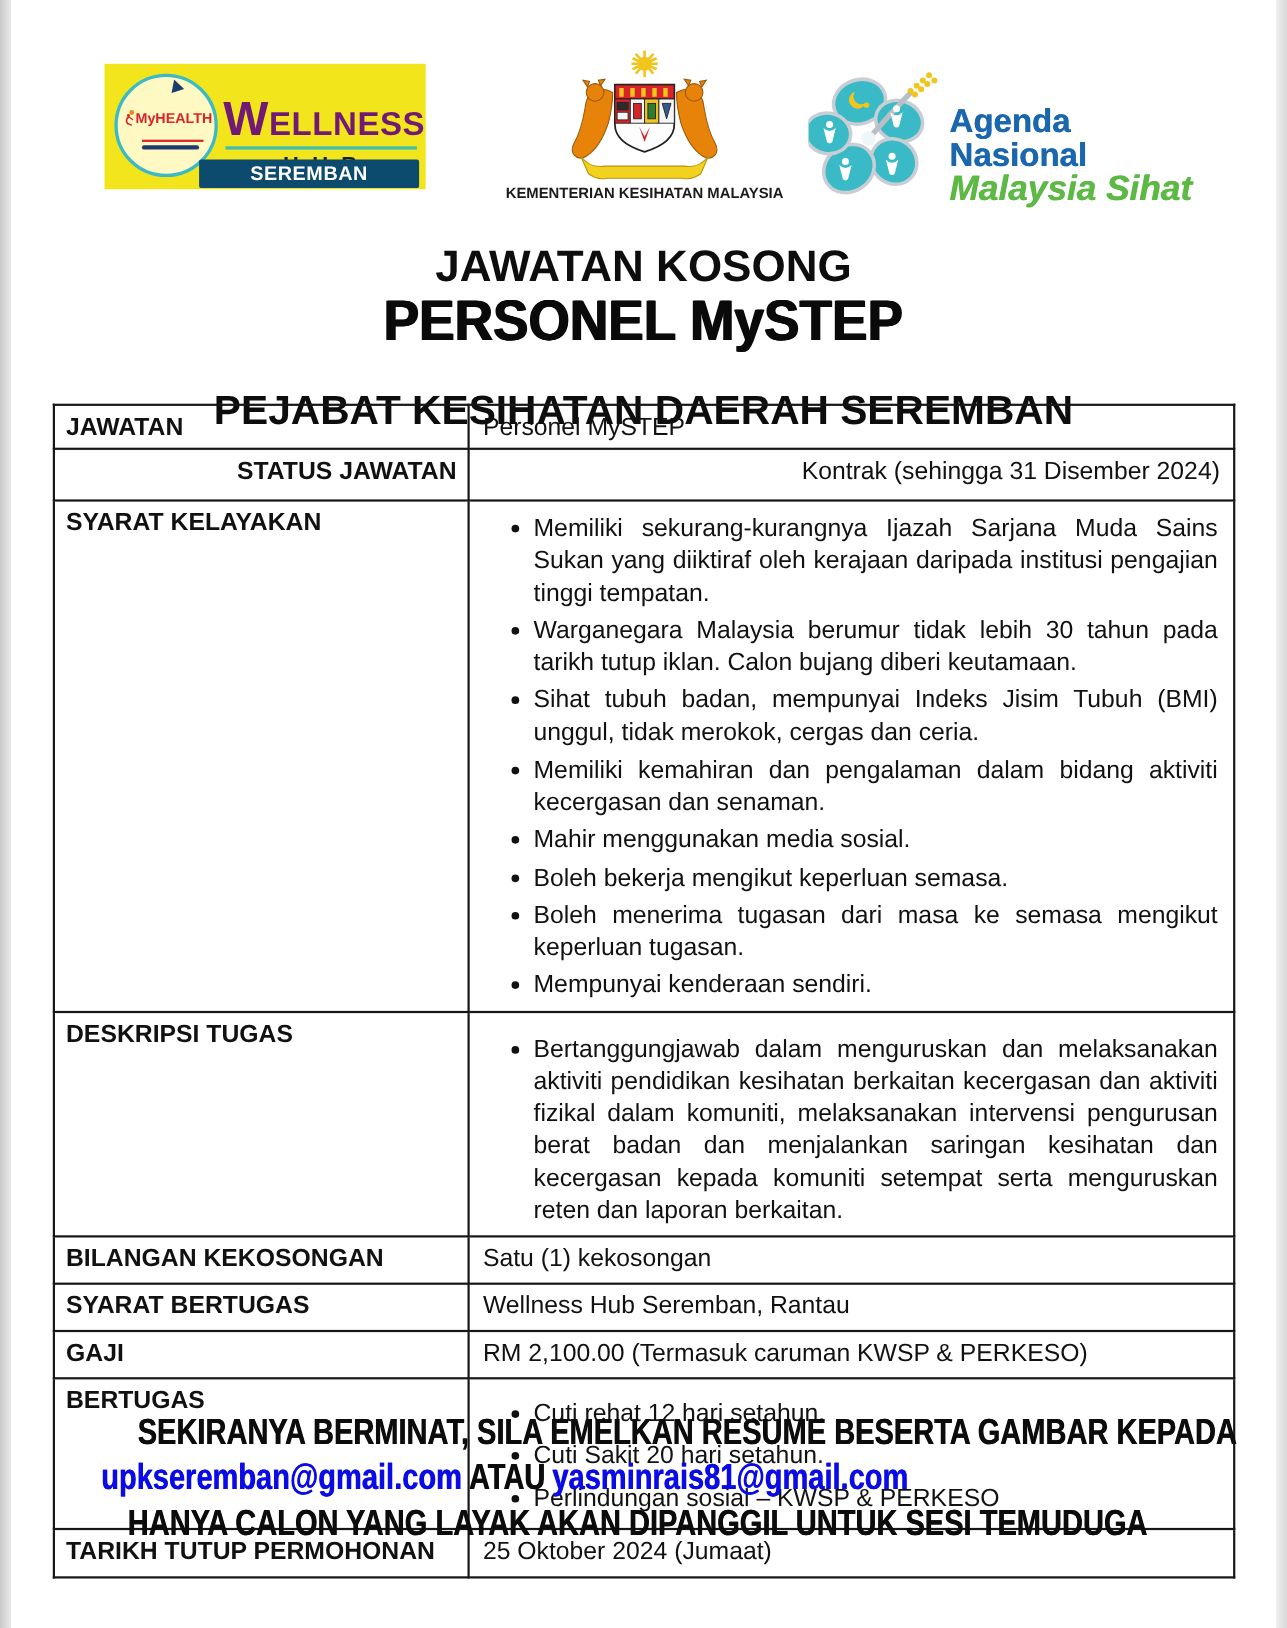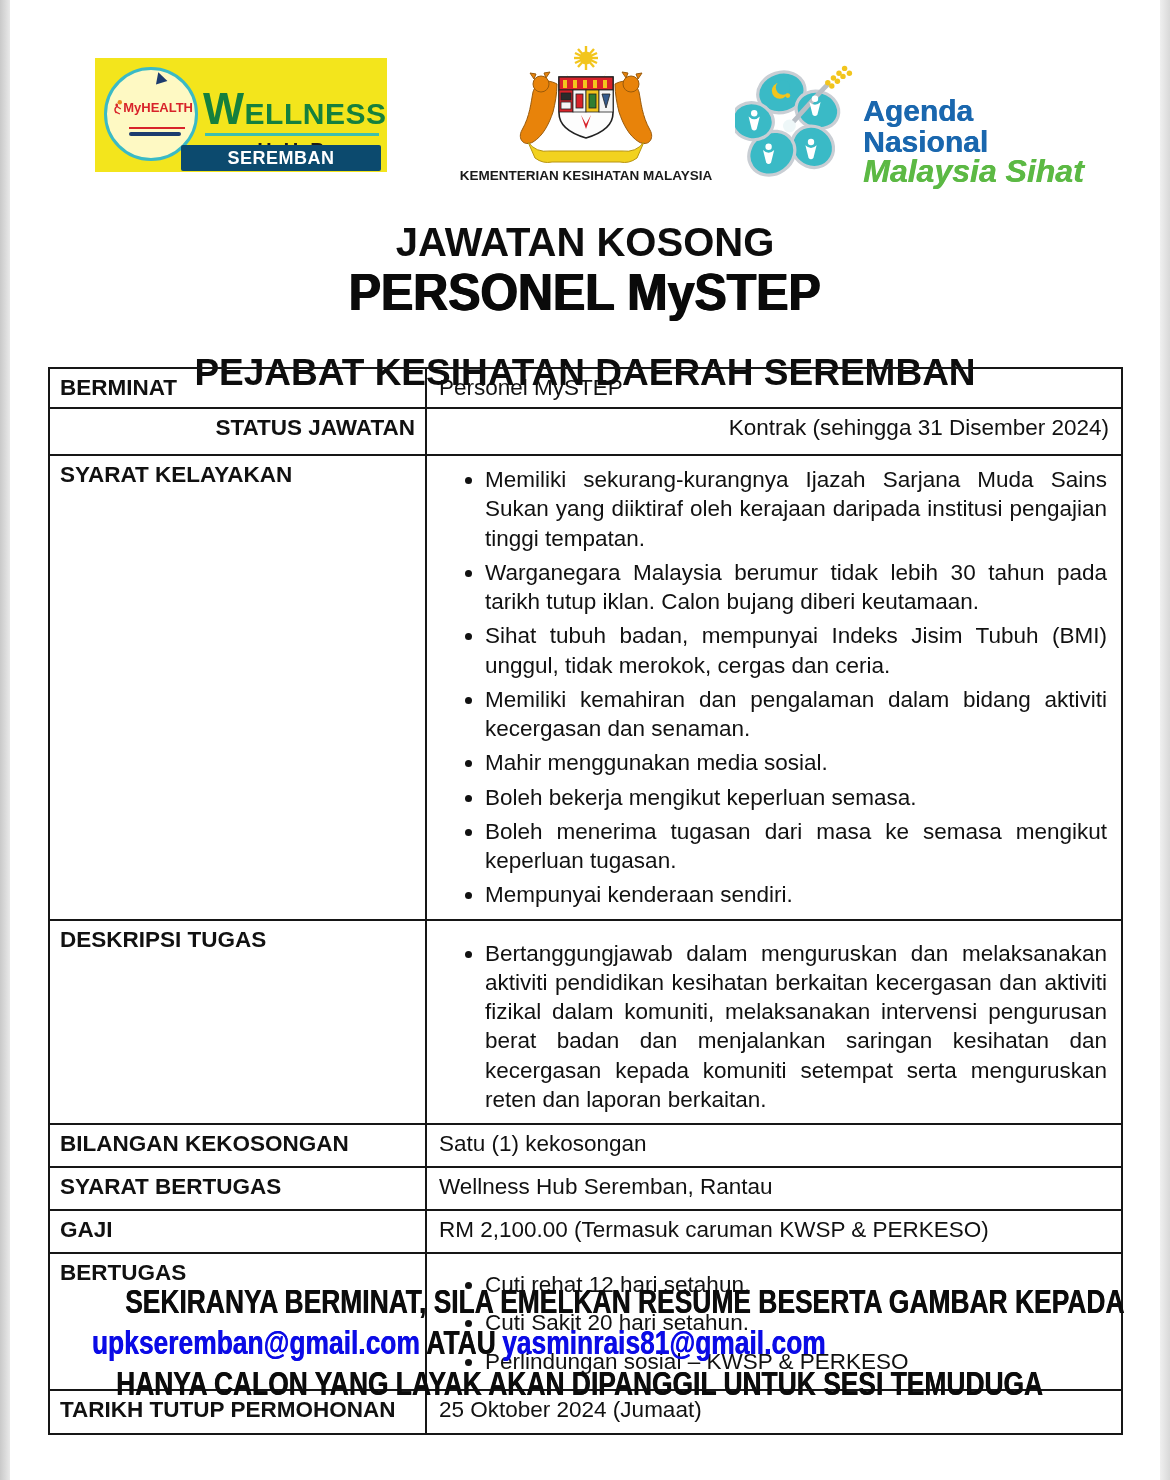--- a/index.html
+++ b/index.html
@@ -20,21 +20,21 @@
                background:#fef9c3; border:3px solid #3ABAC6; border-radius:50%; box-sizing:border-box; }
   .mh-tip { position:absolute; left:47px; top:2px; width:0; height:0;
             border-left:6px solid transparent; border-right:6px solid transparent;
             border-bottom:11px solid #1D3C6E; transform:rotate(-18deg); }
   .mh-inner { position:absolute; left:6px; top:20px; width:80px; }
   .mh-row { display:flex; align-items:center; }
   .mh-name { color:#D8232A; font-weight:bold; font-size:13px; letter-spacing:0; }
   .mh-line-red  { height:2px; width:56px; background:#D8232A; margin:3px 0 3px 16px; }
   .mh-line-navy { height:4px; width:52px; background:#1D3C6E; margin-left:16px; border-radius:2px; }
   .wellness-stack { position:absolute; left:108px; top:30px; width:178px; text-align:center; }
-  .wellness-word { display:block; font-size:30px; font-weight:bold; color:#15803d;
+  .wellness-word { display:block; font-size:30px; font-weight:bold; color:#701a75;
                    line-height:1; letter-spacing:0.5px; }
   .wellness-word::first-letter { font-size:1.45em; }
   .wellness-underline { height:3px; background:#3FBFAE; margin:1px 2px 2px 2px; }
   .hub-word { font-size:20px; font-weight:bold; color:#1b1b1b; letter-spacing:12px;
               padding-left:10px; line-height:1.2; }
   .seremban-bar { position:absolute; left:86px; top:87px; width:200px; height:26px;
                   background:#0c4a6e; border-radius:2px; display:flex; align-items:center;
                   justify-content:center; }
   .seremban-text { color:#fff; font-weight:bold; font-size:18px; letter-spacing:0.5px; }
 
@@ -231,21 +231,21 @@
   </div>
   <div class="title3">PEJABAT KESIHATAN DAERAH SEREMBAN</div>
 
   <table class="job">
     <colgroup>
         <col class="c1">
         <col>
       </colgroup>
     <tbody>
       <tr class="r1">
-        <td class="lbl">BERMINAT</td>
+        <td class="lbl">JAWATAN</td>
         <td class="val">Personel MySTEP</td>
       </tr>
       <tr class="r2">
         <td class="lbl">STATUS JAWATAN</td>
         <td class="val">Kontrak (sehingga 31 Disember 2024)</td>
       </tr>
       <tr class="r3">
         <td class="lbl">SYARAT KELAYAKAN</td>
         <td class="val">
           <ul class="blt">

